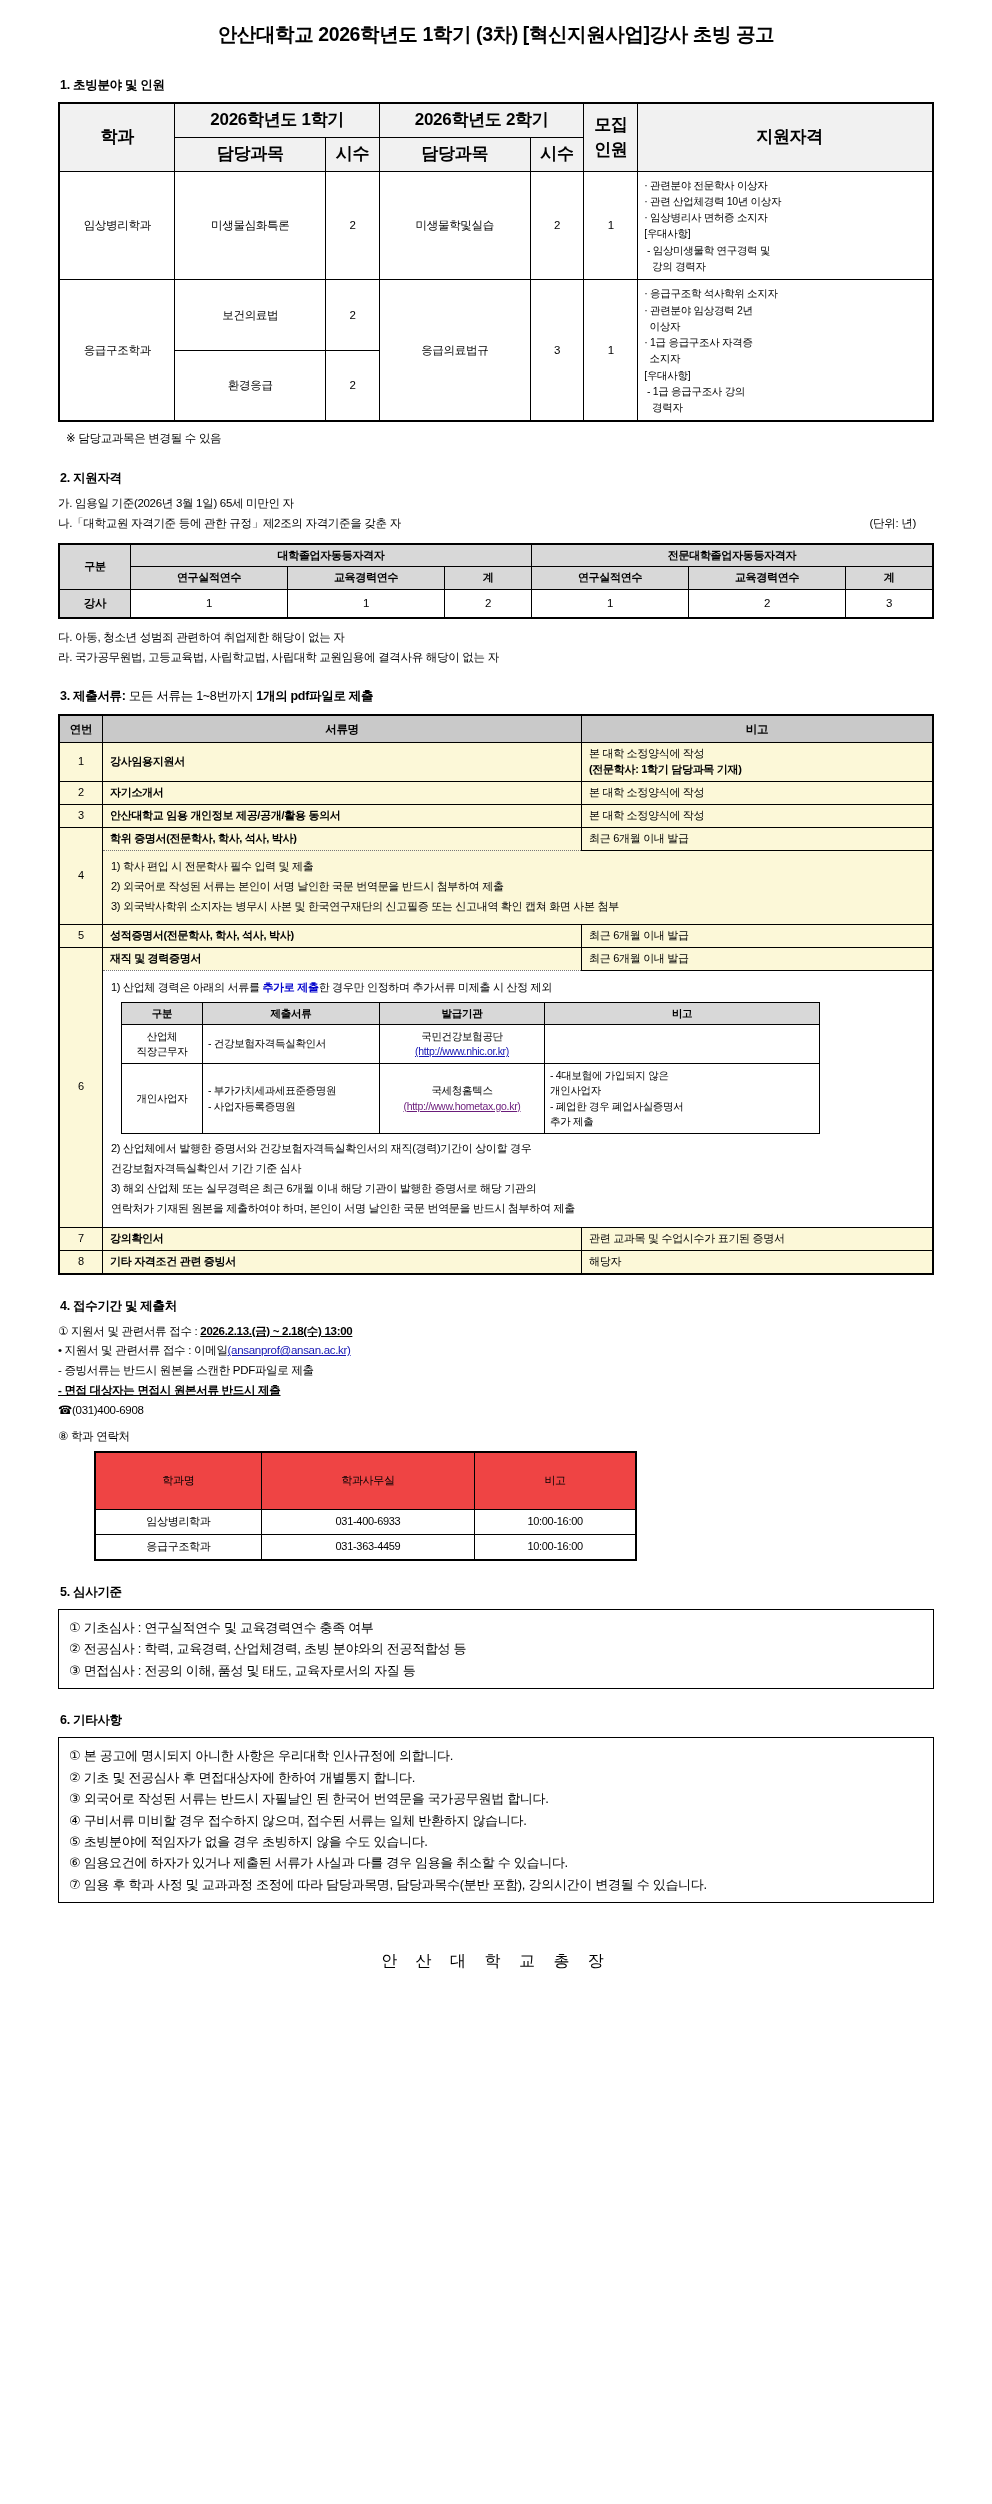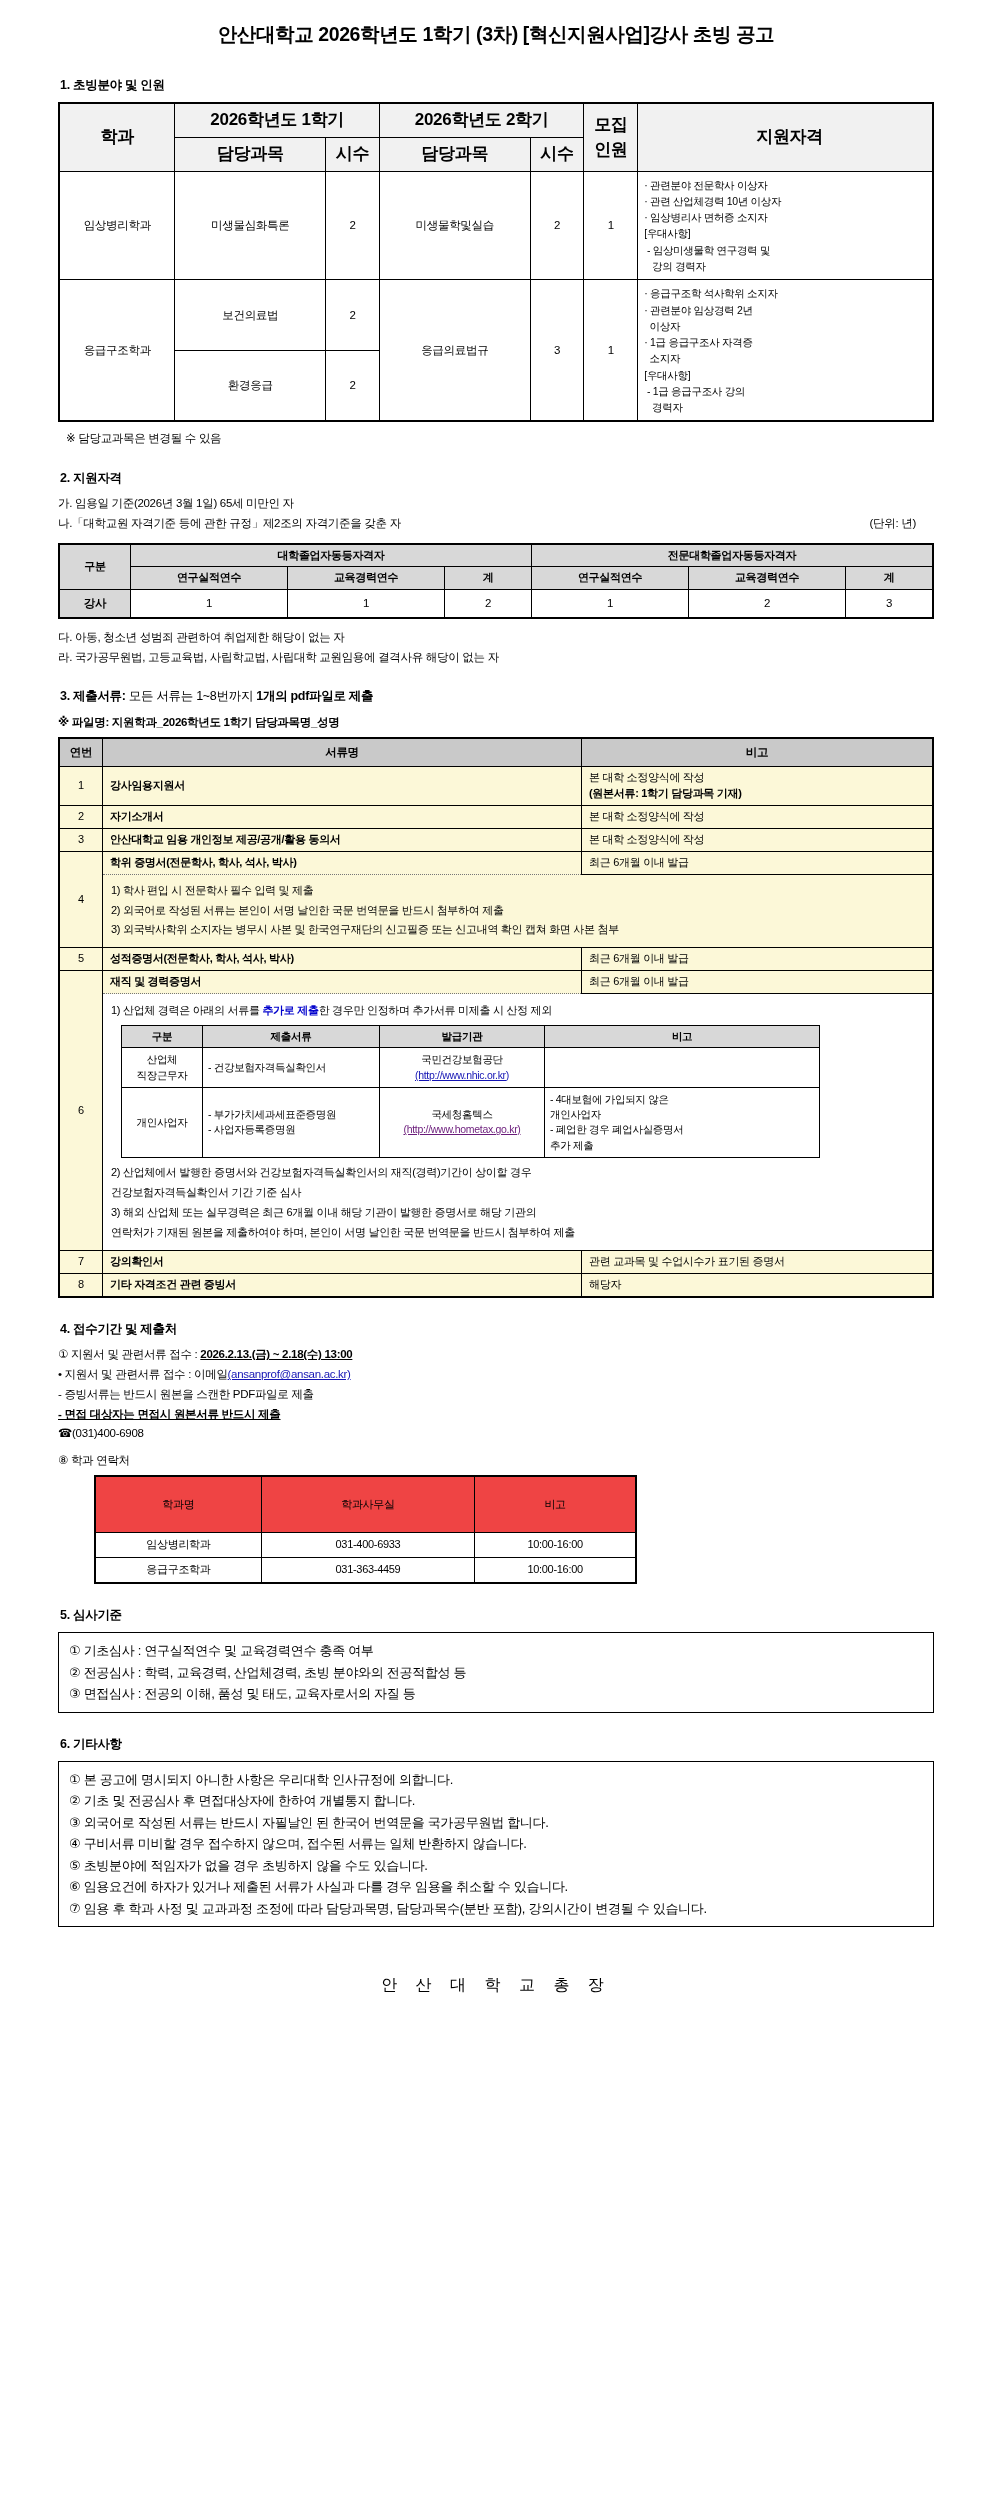--- a/index.html
+++ b/index.html
@@ -278,38 +278,37 @@
     </table>
 
     <div class="sub-line indent1" style="margin-top:10px;">다. 아동, 청소년 성범죄 관련하여 취업제한 해당이 없는 자</div>
     <div class="sub-line indent1">라. 국가공무원법, 고등교육법, 사립학교법, 사립대학 교원임용에 결격사유 해당이 없는 자</div>
   </div>
 
   <div class="sec-block">
     <div class="sec-h">
       <span>3. 제출서류:</span><span class="light"> 모든 서류는 1~8번까지 </span><span>1개의 pdf파일로 제출</span>
     </div>
-    <div class="sub-line indent2" style="font-weight:bold;margin-bottom:7px;">※ 파일명: 지원학과_2026학년도 1학기 담당과목명_성명</div>
 
     <table class="t-docs tbl-outer">
       <thead>
         <tr>
           <th style="width:34px;">연번</th>
           <th style="width:470px;">서류명</th>
           <th>비고</th>
         </tr>
       </thead>
       <tbody>
 
         <tr>
           <td class="no">1</td>
           <td class="nm">강사임용지원서</td>
           <td class="rm">
             <div>본 대학 소정양식에 작성</div>
-            <div style="font-weight:bold;">(원본서류: 1학기 담당과목 기재)</div>
+            <div style="font-weight:bold;">(전문학사: 1학기 담당과목 기재)</div>
           </td>
         </tr>
 
         <tr>
           <td class="no">2</td>
           <td class="nm">자기소개서</td>
           <td class="rm">본 대학 소정양식에 작성</td>
         </tr>
 
         <tr>

